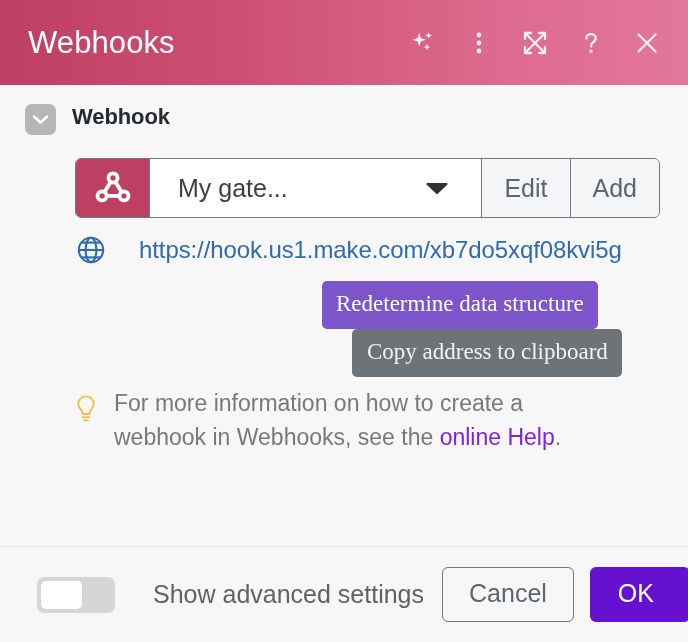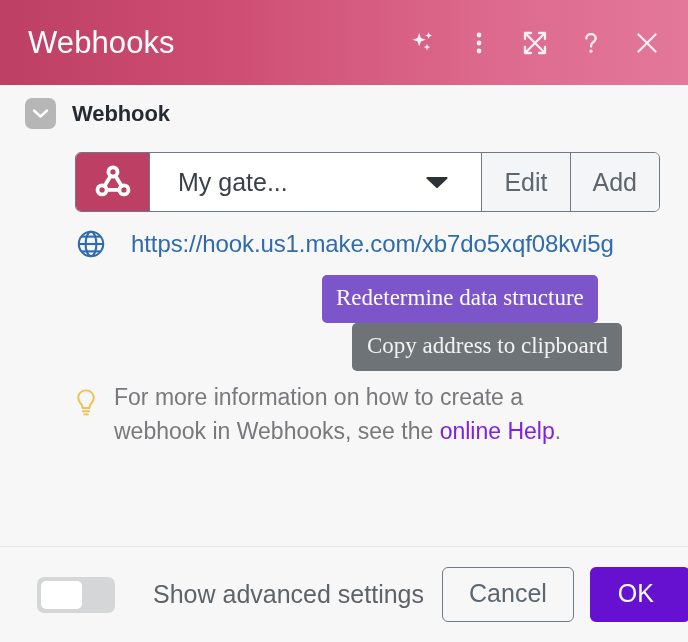--- a/index.html
+++ b/index.html
@@ -69,23 +69,22 @@
   
   .body {
     flex: 1 1 auto;
     position: relative;
     padding: 0;
     background: #f7f7f7;
   }
 
   .section-head {
     display: flex;
-    align-items: center;
     gap: 16px;
-    padding: 13px 0 0 25px;
+    padding: 19px 0 0 25px;
   }
 
   .collapse-toggle {
     width: 31px;
     height: 31px;
     border-radius: 7px;
     background: #b6b6b6;
     display: flex;
     align-items: center;
     justify-content: center;
@@ -163,21 +162,21 @@
     padding: 0 22px;
     cursor: pointer;
     white-space: nowrap;
   }
 
   
   .url-row {
     margin: 16px 0 0 75px;
     display: flex;
     align-items: center;
-    gap: 24px;
+    gap: 32px;
     padding-right: 0;
     overflow: hidden;
     white-space: nowrap;
   }
 
   .globe {
     flex: 0 0 auto;
     width: 32px;
     height: 32px;
     display: flex;

